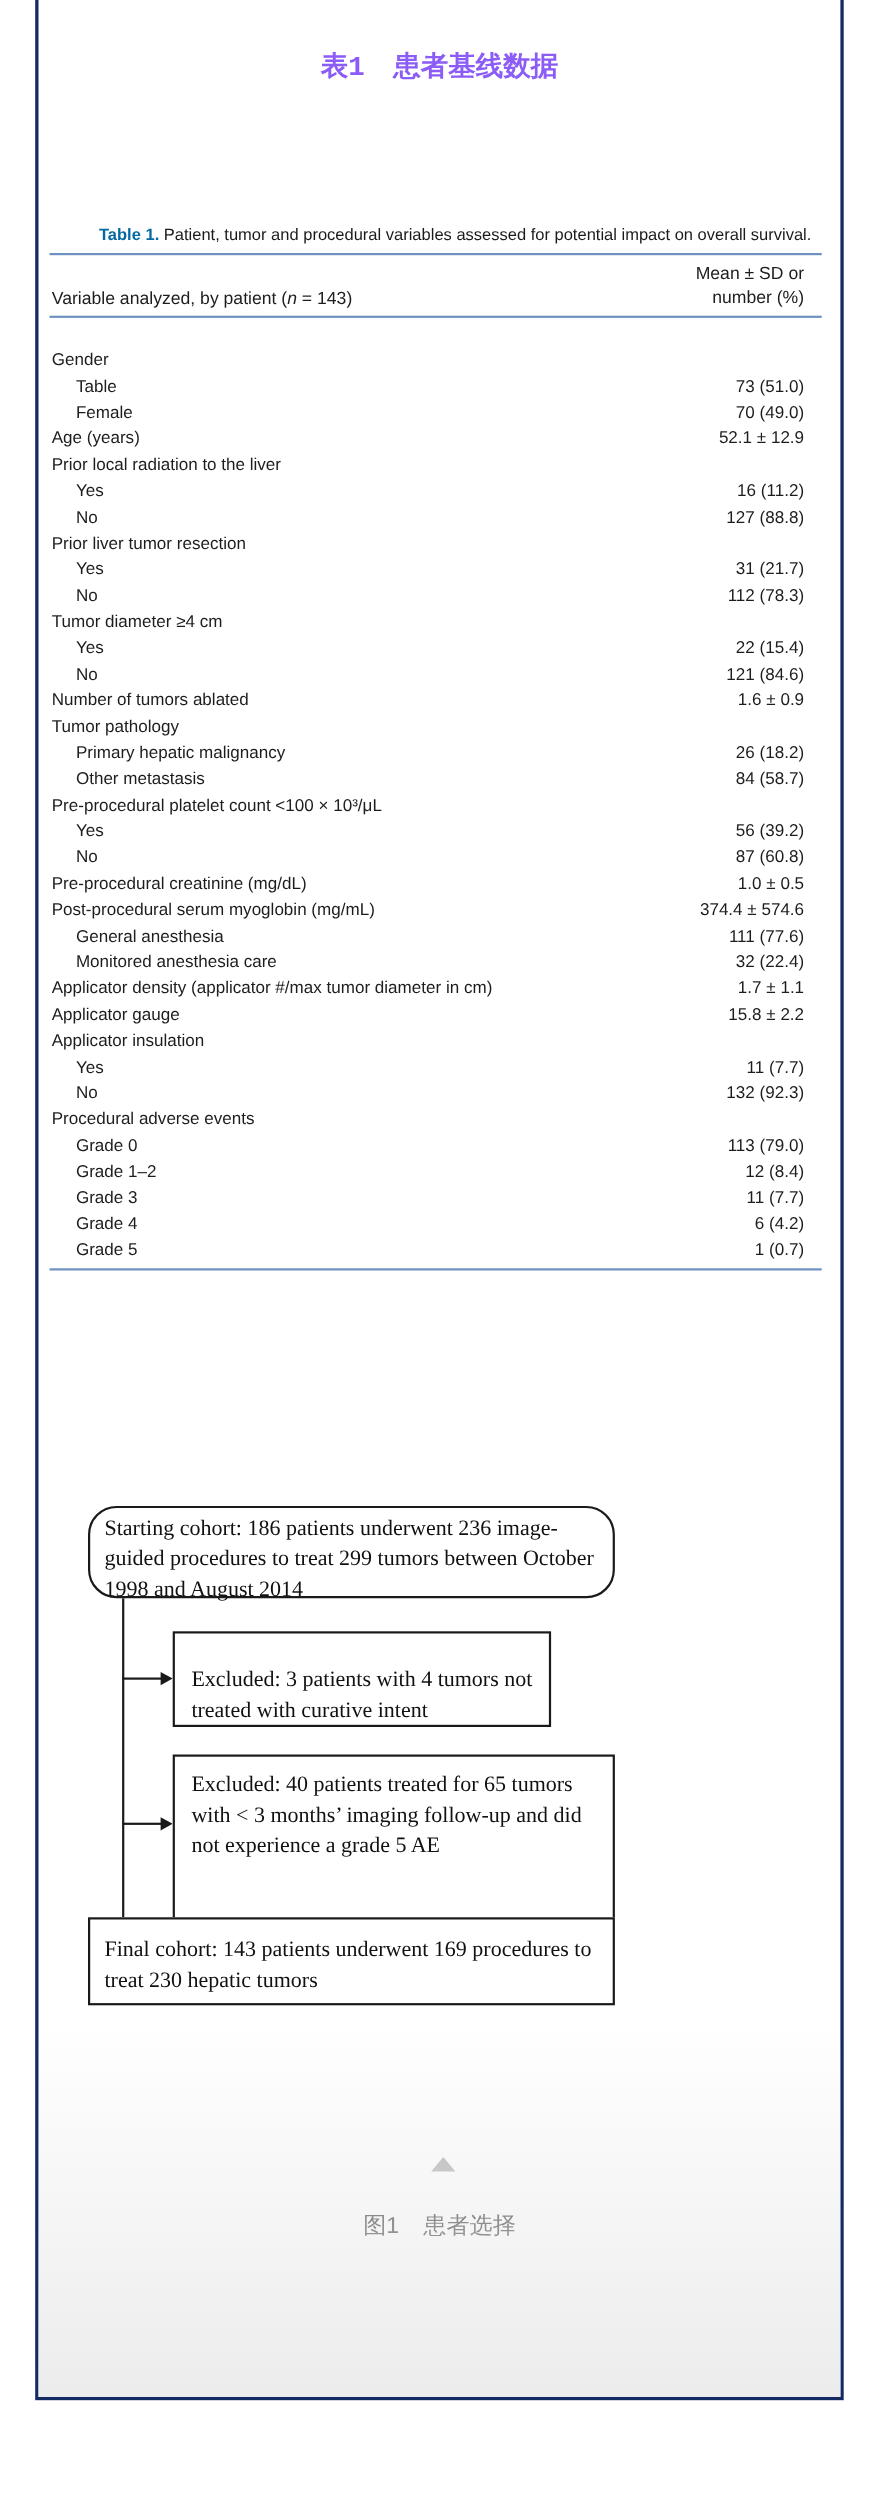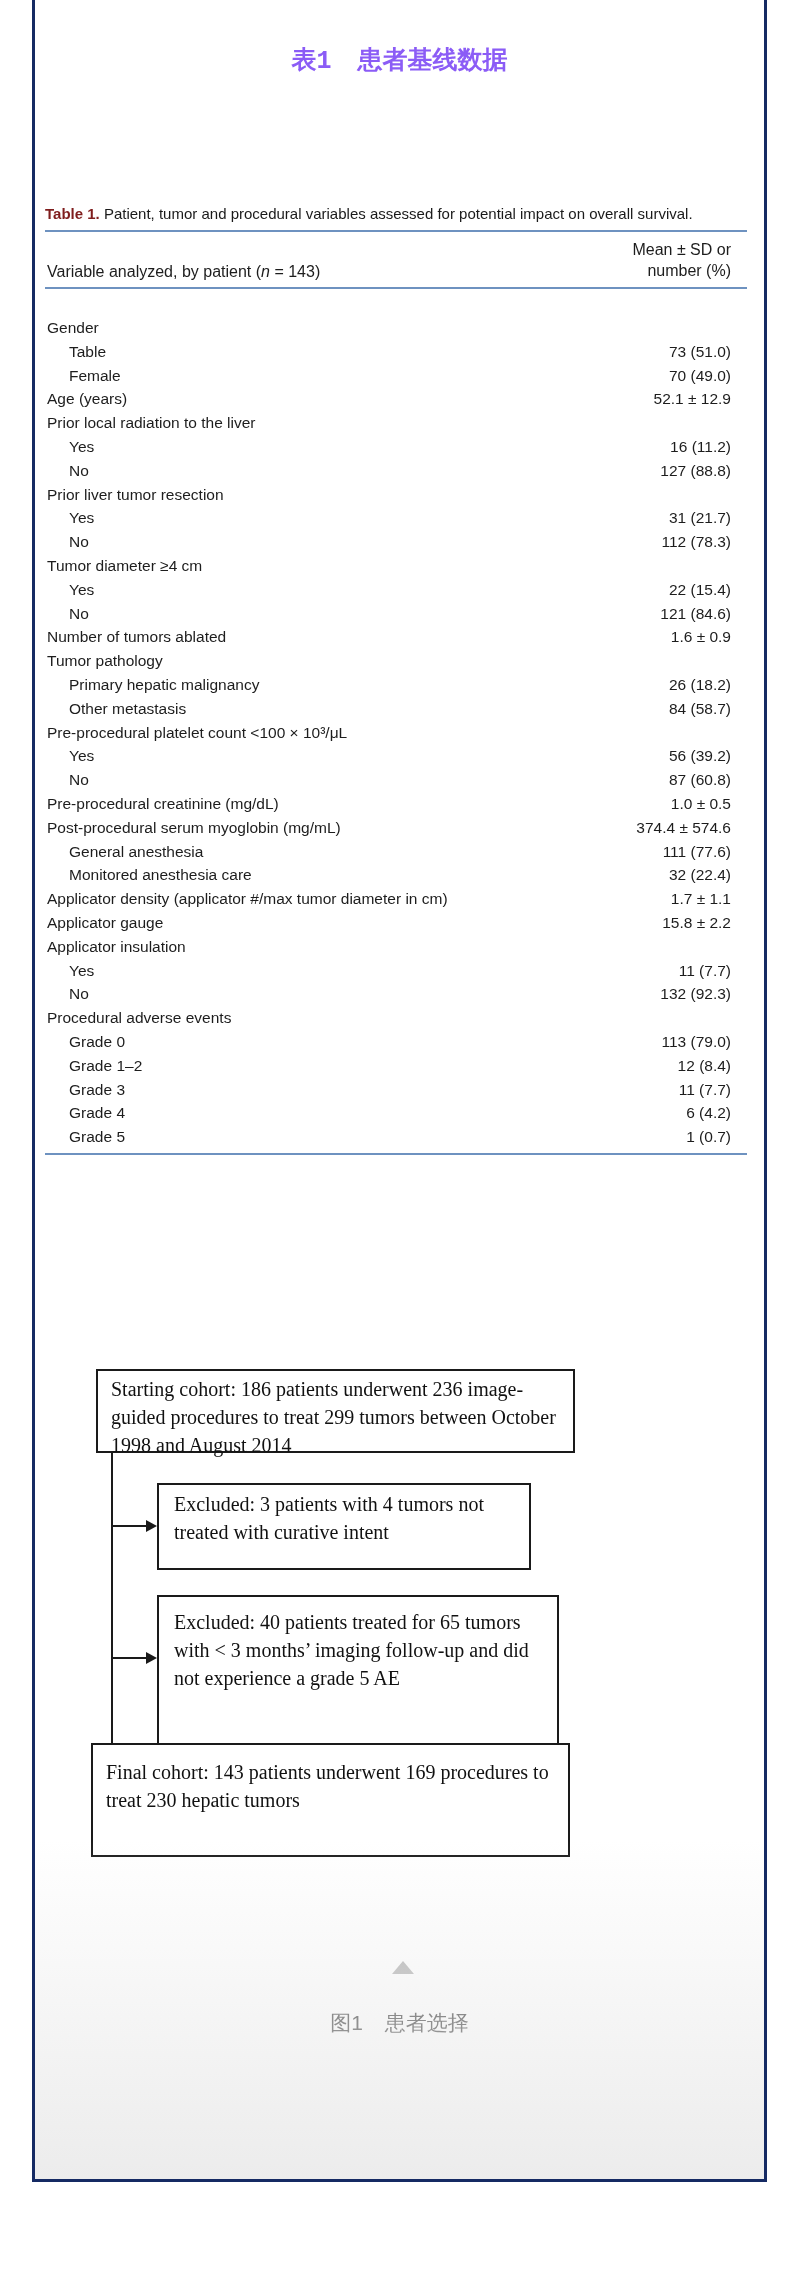--- a/index.html
+++ b/index.html
@@ -25,21 +25,21 @@
   }
   .zh-title .gap{display:inline-block;width:26px;}
   
   .tbl{
     position:absolute;left:10px;top:212px;width:702px;
     color:#1d1d1d;
   }
   .tbl-caption{
     font-size:15px;line-height:21px;color:#1a1a1a;margin:0 0 6px 0;
   }
-  .tbl-caption .cap-label{color:#7f1d1d;font-weight:bold;}
+  .tbl-caption .cap-label{color:#0369a1;font-weight:bold;margin-left:45px;}
   .rule{height:2px;background:#6e92c0;}
   .tbl-head{
     display:flex;justify-content:space-between;align-items:flex-end;
     padding:7px 16px 6px 2px;font-size:16px;
   }
   .tbl-head .h-right{text-align:right;line-height:21px;}
   .tbl-body{padding:3px 0 4px 0;margin-top:24px;}
   .trow{
     display:flex;justify-content:space-between;
     font-size:15.5px;line-height:23.8px;height:23.8px;
@@ -49,24 +49,24 @@
   .tvalue{text-align:right;}
   
   .flow{
     position:absolute;left:45px;top:1378px;width:482px;height:470px;
     font-family:"Liberation Serif","DejaVu Serif",serif;color:#111;
   }
   .fbox{
     position:absolute;border:2px solid #1a1a1a;background:#fff;
     font-size:20px;line-height:28px;box-sizing:border-box;
   }
-  .fbox.b1{left:16px;top:0;width:479px;height:84px;padding:4px 10px 0 13px;}
-  .fbox.b2{left:77px;top:114px;width:374px;height:87px;padding:5px 10px 0 15px;}
+  .fbox.b1{left:0;top:0;width:479px;height:84px;padding:4px 10px 0 13px;border-radius:26px;}
+  .fbox.b2{left:77px;top:114px;width:344px;height:87px;padding:28px 10px 0 15px;}
   .fbox.b3{left:77px;top:226px;width:402px;height:152px;padding:11px 10px 0 15px;}
-  .fbox.b4{left:11px;top:374px;width:479px;height:114px;padding:13px 10px 0 13px;}
+  .fbox.b4{left:0;top:374px;width:479px;height:80px;padding:13px 10px 0 13px;}
   .vline{position:absolute;left:31px;top:84px;width:2px;height:290px;background:#1a1a1a;}
   .harrow{position:absolute;left:31px;width:36px;height:2px;background:#1a1a1a;}
   .harrow.a1{top:156px;}
   .harrow.a2{top:288px;}
   .harrow::after{
     content:"";position:absolute;right:-10px;top:-5px;
     border-left:11px solid #1a1a1a;border-top:6px solid transparent;border-bottom:6px solid transparent;
   }
   
   .top-tri{

